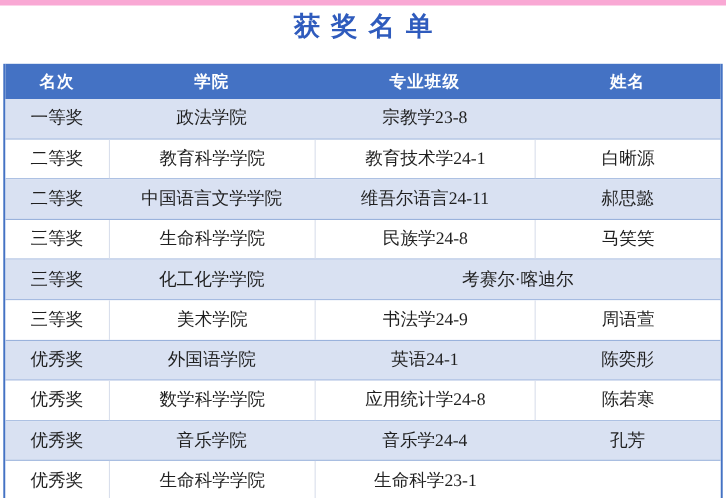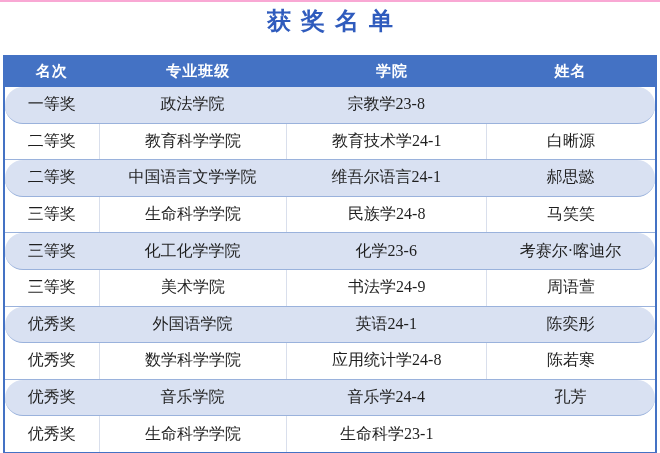--- a/index.html
+++ b/index.html
@@ -11,21 +11,21 @@
     --cell-line:#D9DFEC;
     --text-color:#1F1F1F;
   }
   html,body{margin:0;padding:0;background:#ffffff;}
   body{
     width:660px;height:453px;overflow:hidden;
     font-family:"Liberation Serif","DejaVu Serif",serif;
   }
   .page{
     position:relative;width:660px;height:453px;box-sizing:border-box;
-    border-top:2px solid #f9a8d4;background:#fff;
+    border-top:5px solid #f9a8d4;background:#fff;
   }
   .title-band{
     height:37px;display:flex;align-items:center;justify-content:center;
   }
   .page-title{
     font-size:24px;font-weight:bold;color:var(--title-color);
     letter-spacing:10px;text-indent:10px;
     font-family:"Liberation Serif","DejaVu Serif",serif;
   }
   .award-table{
@@ -40,21 +40,21 @@
     color:#ffffff;font-weight:bold;font-size:15px;
     font-family:"Liberation Sans","DejaVu Sans",sans-serif;
     letter-spacing:1px;
   }
   .thead .cell{border:none;}
   .row{
     display:flex;height:35.6px;border-bottom:1px solid var(--row-line);
     background:#ffffff;color:var(--text-color);font-size:16px;
   }
   .row:last-child{border-bottom:none;}
-  .row.banded{background:var(--band-bg);border-radius:18px;}
+  .row.banded{background:var(--band-bg);}
   .cell{
     display:flex;align-items:center;justify-content:center;
     box-sizing:border-box;overflow:hidden;white-space:nowrap;
   }
   .c1{width:14.4%;}
   .c2{width:28.9%;}
   .c3{width:30.7%;}
   .c4{flex:1;}
   .row:not(.banded) .cell + .cell{border-left:1px solid var(--cell-line);}
   .partial-row{
@@ -69,52 +69,51 @@
 
 <div class="page">
 
   <div class="title-band">
     <span class="page-title">获奖名单</span>
   </div>
 
   <div class="award-table">
     <div class="thead">
       <div class="cell c1">名次</div>
+      <div class="cell c2">学院</div>
       <div class="cell c3">专业班级</div>
-      <div class="cell c2">学院</div>
       <div class="cell c4">姓名</div>
     </div>
     <div class="tbody">
         <div class="row banded">
           <div class="cell c1">一等奖</div>
           <div class="cell c2">政法学院</div>
           <div class="cell c3">宗教学23-8</div>
         </div>
         <div class="row">
           <div class="cell c1">二等奖</div>
           <div class="cell c2">教育科学学院</div>
           <div class="cell c3">教育技术学24-1</div>
           <div class="cell c4">白晰源</div>
         </div>
         <div class="row banded">
           <div class="cell c1">二等奖</div>
           <div class="cell c2">中国语言文学学院</div>
-          <div class="cell c3">维吾尔语言24-1</div>
+          <div class="cell c3">维吾尔语言24-11</div>
           <div class="cell c4">郝思懿</div>
         </div>
         <div class="row">
           <div class="cell c1">三等奖</div>
           <div class="cell c2">生命科学学院</div>
           <div class="cell c3">民族学24-8</div>
           <div class="cell c4">马笑笑</div>
         </div>
         <div class="row banded">
           <div class="cell c1">三等奖</div>
           <div class="cell c2">化工化学学院</div>
-          <div class="cell c3">化学23-6</div>
           <div class="cell c4">考赛尔·喀迪尔</div>
         </div>
         <div class="row">
           <div class="cell c1">三等奖</div>
           <div class="cell c2">美术学院</div>
           <div class="cell c3">书法学24-9</div>
           <div class="cell c4">周语萱</div>
         </div>
         <div class="row banded">
           <div class="cell c1">优秀奖</div>

